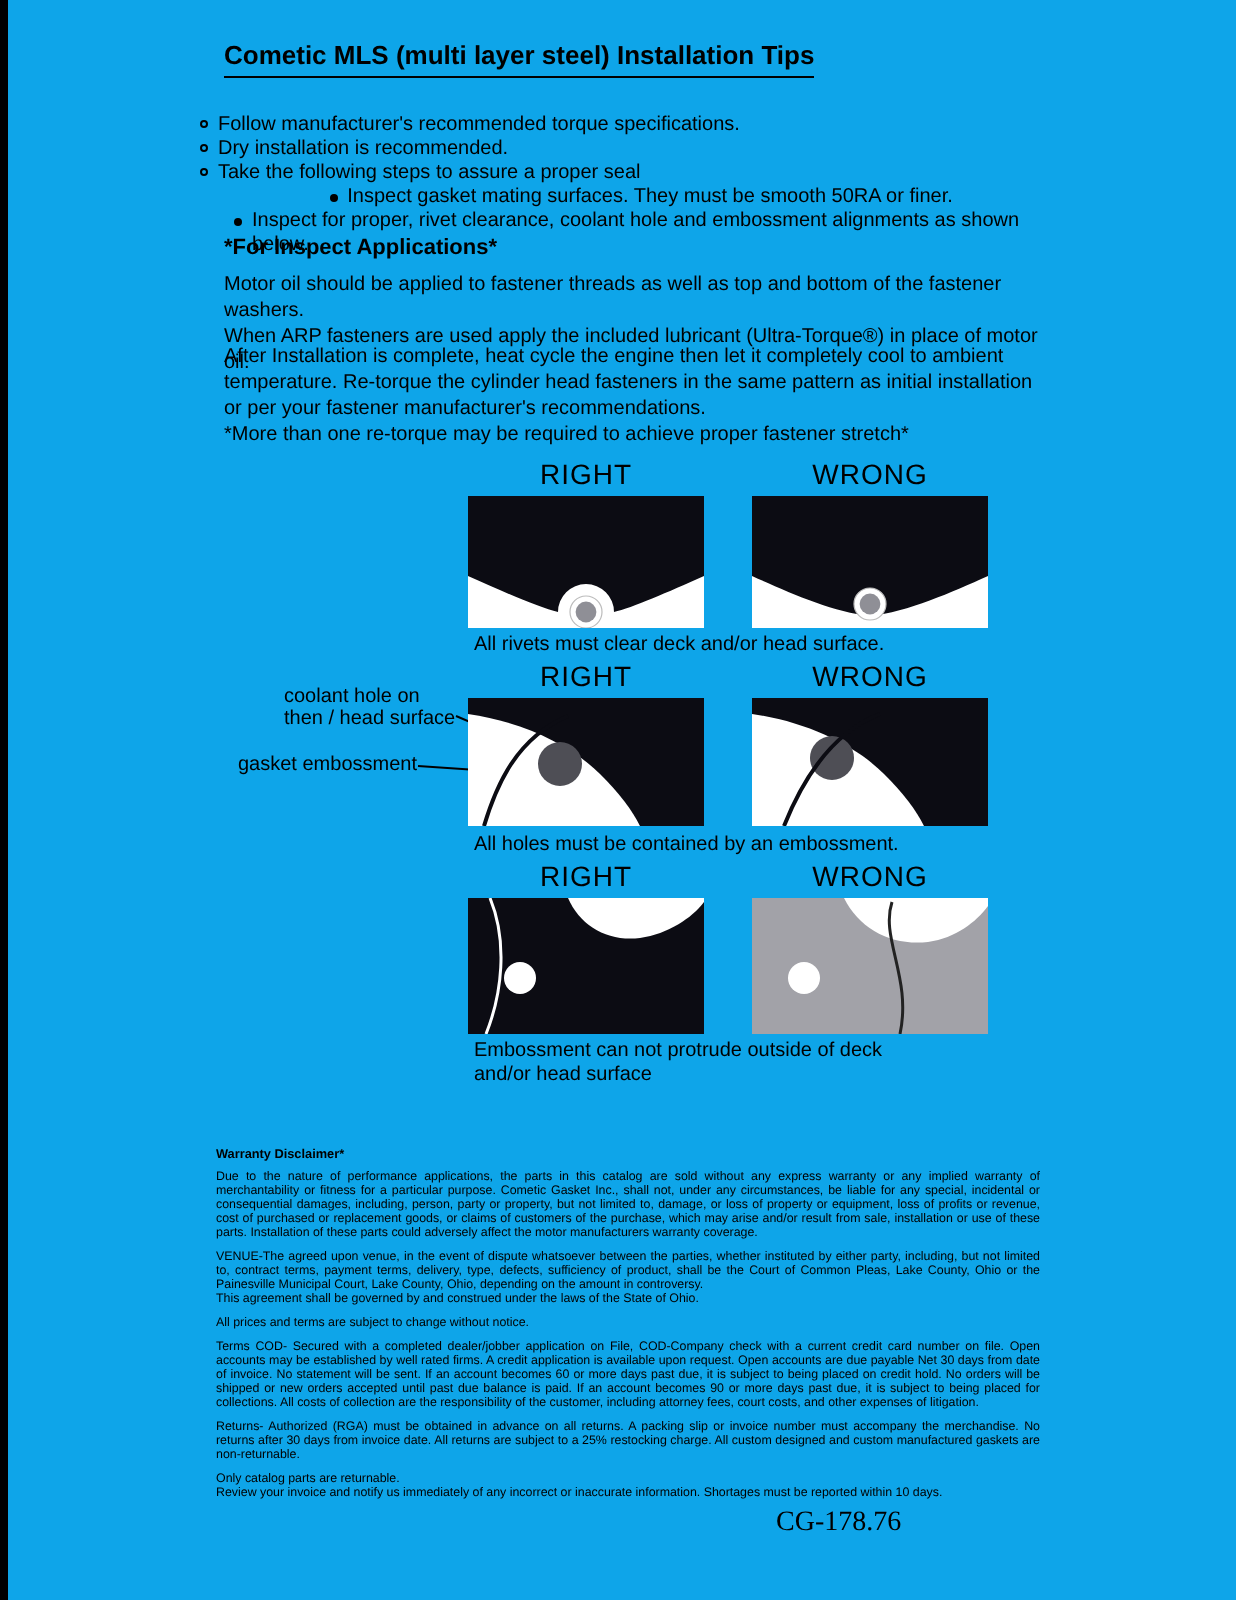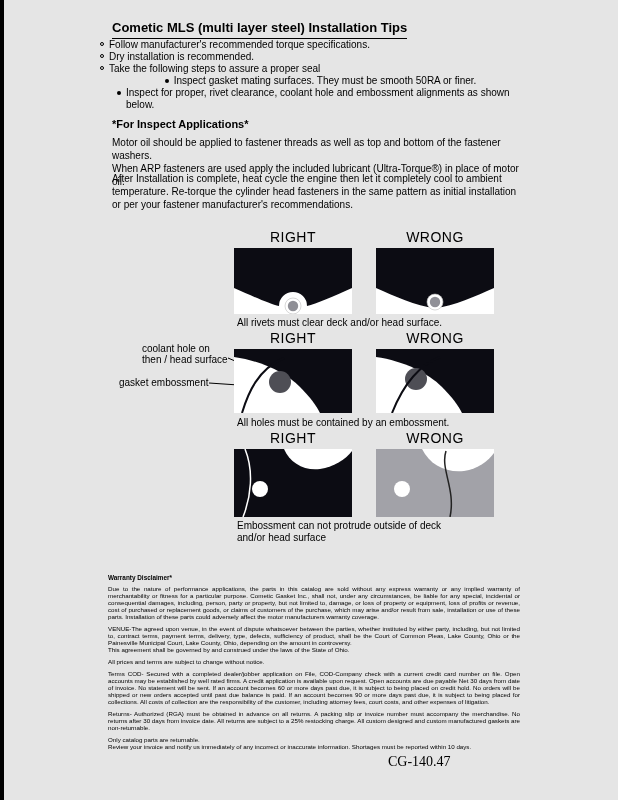--- a/index.html
+++ b/index.html
@@ -4,30 +4,30 @@
 <style>
   * { margin:0; padding:0; box-sizing:border-box; }
   html,body { width:618px; height:800px; }
   body {
     background:#fff;
     font-family:"Liberation Sans", sans-serif;
     color:#000;
     position:relative;
     overflow:hidden;
   }
-  .page { position:absolute; inset:0; background:#e5e5e5; }
+  .page { position:absolute; inset:0; background:#0ea5e9; }
   .edge-bar { position:absolute; left:0; top:0; width:4px; height:800px; background:#000; }
 
   .title {
     position:absolute; left:112px; top:20px;
     font-size:13px; font-weight:bold;
     display:inline-block; border-bottom:1.5px solid #000; padding-bottom:3px;
   }
 
-  .bullets { position:absolute; left:100px; top:39px; width:424px; font-size:10px; line-height:12px; }
+  .bullets { position:absolute; left:100px; top:57px; width:424px; font-size:10px; line-height:12px; }
   .bullet-row { display:flex; align-items:flex-start; }
   .marker-o { width:4px; height:4px; border:1px solid #000; border-radius:50%; margin:3px 5px 0 0; flex:none; }
   .marker-dot { width:4px; height:4px; background:#000; border-radius:50%; margin:3.5px 5px 0 0; flex:none; }
   .sub { margin-left:17px;justify-content:center; }
 
   .diesel-heading { position:absolute; left:112px; top:118px; font-size:11px; font-weight:bold; }
   .para { position:absolute; left:112px; width:412px; font-size:10px; line-height:13px; white-space:pre-line; }
   #para1 { top:136px; }
   #para2 { top:172px; }
   #note  { top:211px; }
@@ -86,20 +86,21 @@
       <span>Inspect for proper, rivet clearance, coolant hole and embossment alignments as shown below.</span>
     </div>
   </div>
 
   <div class="diesel-heading">*For Inspect Applications*</div>
   <div class="para" id="para1">Motor oil should be applied to fastener threads as well as top and bottom of the fastener washers.
 When ARP fasteners are used apply the included lubricant (Ultra-Torque®) in place of motor oil.</div>
   <div class="para" id="para2">After Installation is complete, heat cycle the engine then let it completely cool to ambient
 temperature. Re-torque the cylinder head fasteners in the same pattern as initial installation
 or per your fastener manufacturer's recommendations.</div>
+  <div class="para" id="note">*More than one re-torque may be required to achieve proper fastener stretch*</div>
 
   <div class="diag-row" id="diag1">
     <div class="diag-col">
       <div class="diag-header">RIGHT</div>
       <svg class="panel" width="118" height="66" viewBox="0 0 118 66">
         <rect width="118" height="66" fill="#0c0c13"></rect>
         <path d="M0,66 V40 C18,48 36,56 45,58 A14,14 0 0 1 73,58 C82,56 100,48 118,40 V66 Z" fill="#ffffff"></path>
         <circle cx="59" cy="58" r="8" fill="#ffffff" stroke="#bcbcbc" stroke-width="0.6"></circle>
         <circle cx="59" cy="58" r="5.2" fill="#8f8f96"></circle>
       </svg>
@@ -173,14 +174,14 @@
     <p>Due to the nature of performance applications, the parts in this catalog are sold without any express warranty or any implied warranty of merchantability or fitness for a particular purpose.  Cometic Gasket Inc., shall not, under any circumstances, be liable for any special, incidental or consequential damages, including, person, party or property, but not limited to, damage, or loss of property or equipment, loss of profits or revenue, cost of purchased or replacement goods, or claims of customers of the purchase, which may arise and/or result from sale, installation or use of these parts.  Installation of these parts could adversely affect the motor manufacturers warranty coverage.</p>
     <p>VENUE-The agreed upon venue, in the event of dispute whatsoever between the parties, whether instituted by either party, including, but not limited to, contract terms, payment terms, delivery, type, defects, sufficiency of product, shall be the Court of Common Pleas, Lake County, Ohio or the Painesville Municipal Court, Lake County, Ohio, depending on the amount in controversy.
 This agreement shall be governed by and construed under the laws of the State of Ohio.</p>
     <p>All prices and terms are subject to change without notice.</p>
     <p>Terms COD- Secured with a completed dealer/jobber application on File, COD-Company check with a current credit card number on file.  Open accounts may be established by well rated firms.  A credit application is available upon request.  Open accounts are due payable Net 30 days from date of invoice.  No statement will be sent.  If an account becomes 60 or more days past due, it is subject to being placed on credit hold.  No orders will be shipped or new orders accepted until past due balance is paid.  If an account becomes 90 or more days past due, it is subject to being placed for collections.  All costs of collection are the responsibility of the customer, including attorney fees, court costs, and other expenses of litigation.</p>
     <p>Returns- Authorized (RGA) must be obtained in advance on all returns.  A packing slip or invoice number must accompany the merchandise.  No returns after 30 days from invoice date.  All returns are subject to a 25% restocking charge.  All custom designed and custom manufactured gaskets are non-returnable.</p>
     <p>Only catalog parts are returnable.
 Review your invoice and notify us immediately of any incorrect or inaccurate information.  Shortages must be reported within 10 days.</p>
   </div>
 
-  <div class="footer-code">CG-140.47</div>
+  <div class="footer-code">CG-178.76</div>
 </div>
 
 </body></html>

